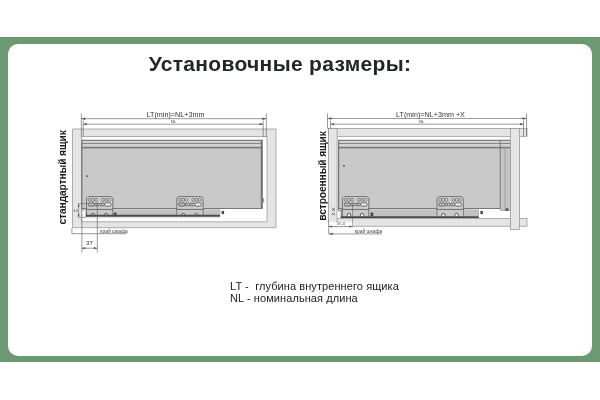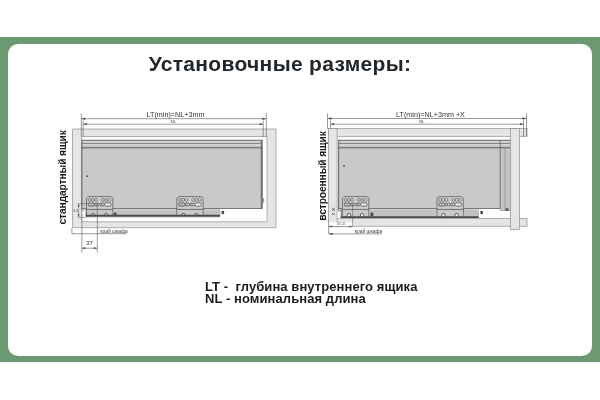--- a/index.html
+++ b/index.html
@@ -1,20 +1,20 @@
 <!DOCTYPE html>
 <html><head>
 <meta charset="utf-8">
 <style>
   html,body{margin:0;padding:0;width:600px;height:400px;background:#ffffff;overflow:hidden;}
   body{font-family:"Liberation Sans", sans-serif;-webkit-font-smoothing:antialiased;}
   .green{position:absolute;left:0;top:37.4px;width:600px;height:324.6px;background:#6c9971;}
   .card{position:absolute;left:8px;top:44.2px;width:584px;height:311.7px;background:#ffffff;border-radius:10px;}
   .title{position:absolute;left:0;top:51.5px;width:560px;text-align:center;font-size:21px;font-weight:bold;color:#21262a;letter-spacing:0.33px;}
-  .legend{position:absolute;left:205px;top:281px;font-size:13px;font-weight:bold;color:#1c1c1c;line-height:11.5px;letter-spacing:0.08px;}
+  .legend{position:absolute;left:230px;top:281px;font-size:11px;font-weight:normal;color:#1c1c1c;line-height:11.5px;letter-spacing:0.08px;}
   svg{position:absolute;left:0;top:0;}
   text{font-family:"Liberation Sans", sans-serif;}
 </style>
 </head>
 <body>
 
 <div class="green"></div>
 
 <div class="card"></div>
 

